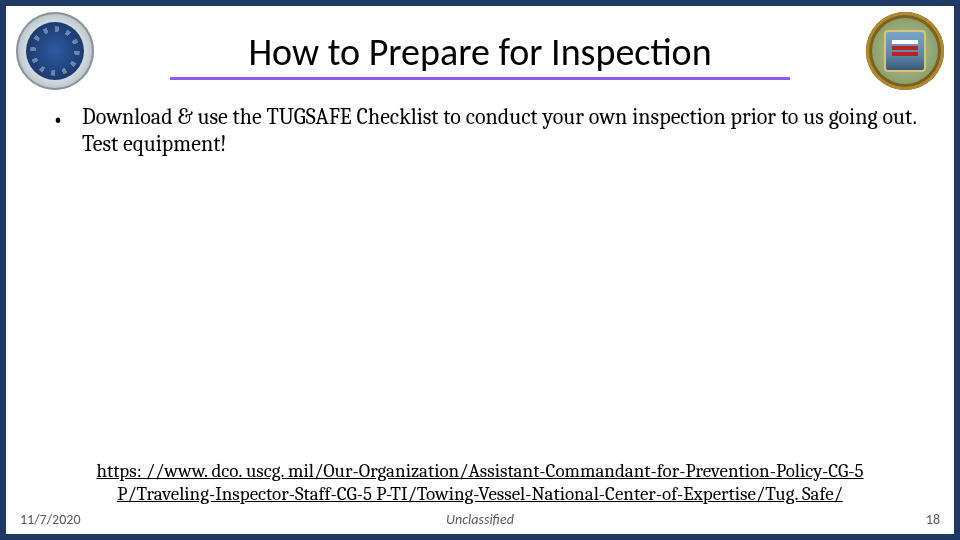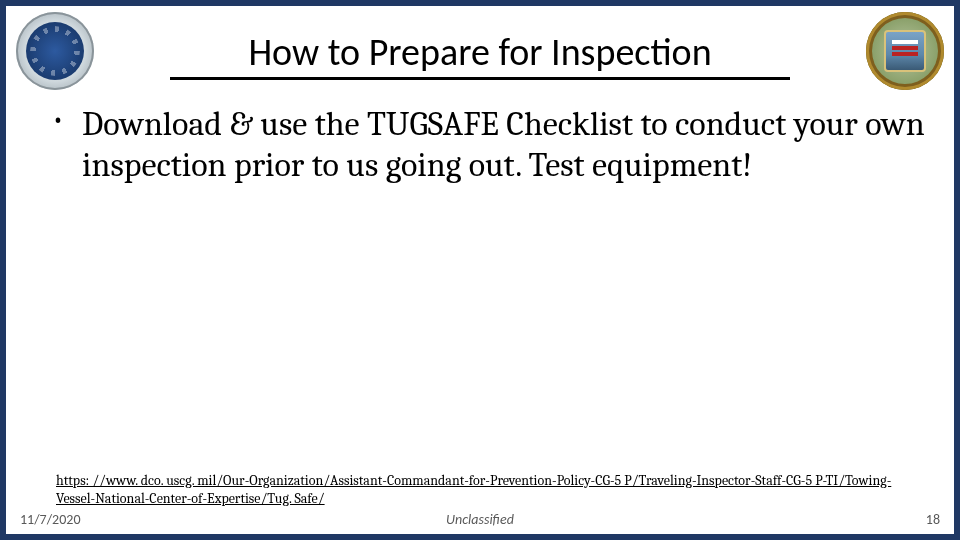--- a/index.html
+++ b/index.html
@@ -52,44 +52,45 @@
     border:2px solid #d9c27a;
   }
   .seal-right::after{
     content:""; position:absolute; left:50%; top:34px; width:26px; height:4px;
     background:#b22; transform:translateX(-50%);
     box-shadow: 0 -6px 0 0 #fff, 0 6px 0 0 #b22;
   }
   .title-wrap { flex:1; text-align:center; padding: 6px 8px 0 8px; }
   .title {
     font-size: 38px; color:#000; font-weight:400;
-    border-bottom: 3px solid #000000;
+    border-bottom: 3px solid #8b5cf6;
     display:block; margin: 12px auto; padding-bottom:2px;
     width: 620px;
   }
   .content {
     flex:1; padding: 12px 28px 0 34px;
   }
   ul.bullets { list-style: none; }
   ul.bullets > li {
     position: relative;
     padding-left: 42px;
-    font-size: 34px;
+    font-size: 22px;
     line-height: 1.22;
     color:#000;
     margin-bottom: 22px;
     font-family: Cambria, Georgia, "Times New Roman", serif;
   }
   ul.bullets > li::before {
     content: "•";
     position: absolute; left: 12px; top: 0;
     font-size: 27px; color:#000;
   }
   .footer-link {
-    font-size: 14px;
+    text-align:center;
+    font-size: 19px;
     font-family: Cambria, Georgia, serif;
     color:#000;
     text-decoration: underline;
     padding: 0 50px 2px 50px;
     line-height:1.25;
   }
   .meta {
     display:flex; justify-content: space-between; align-items:flex-end;
     font-size: 14px; color:#595959;
     padding: 2px 14px 6px 14px;

